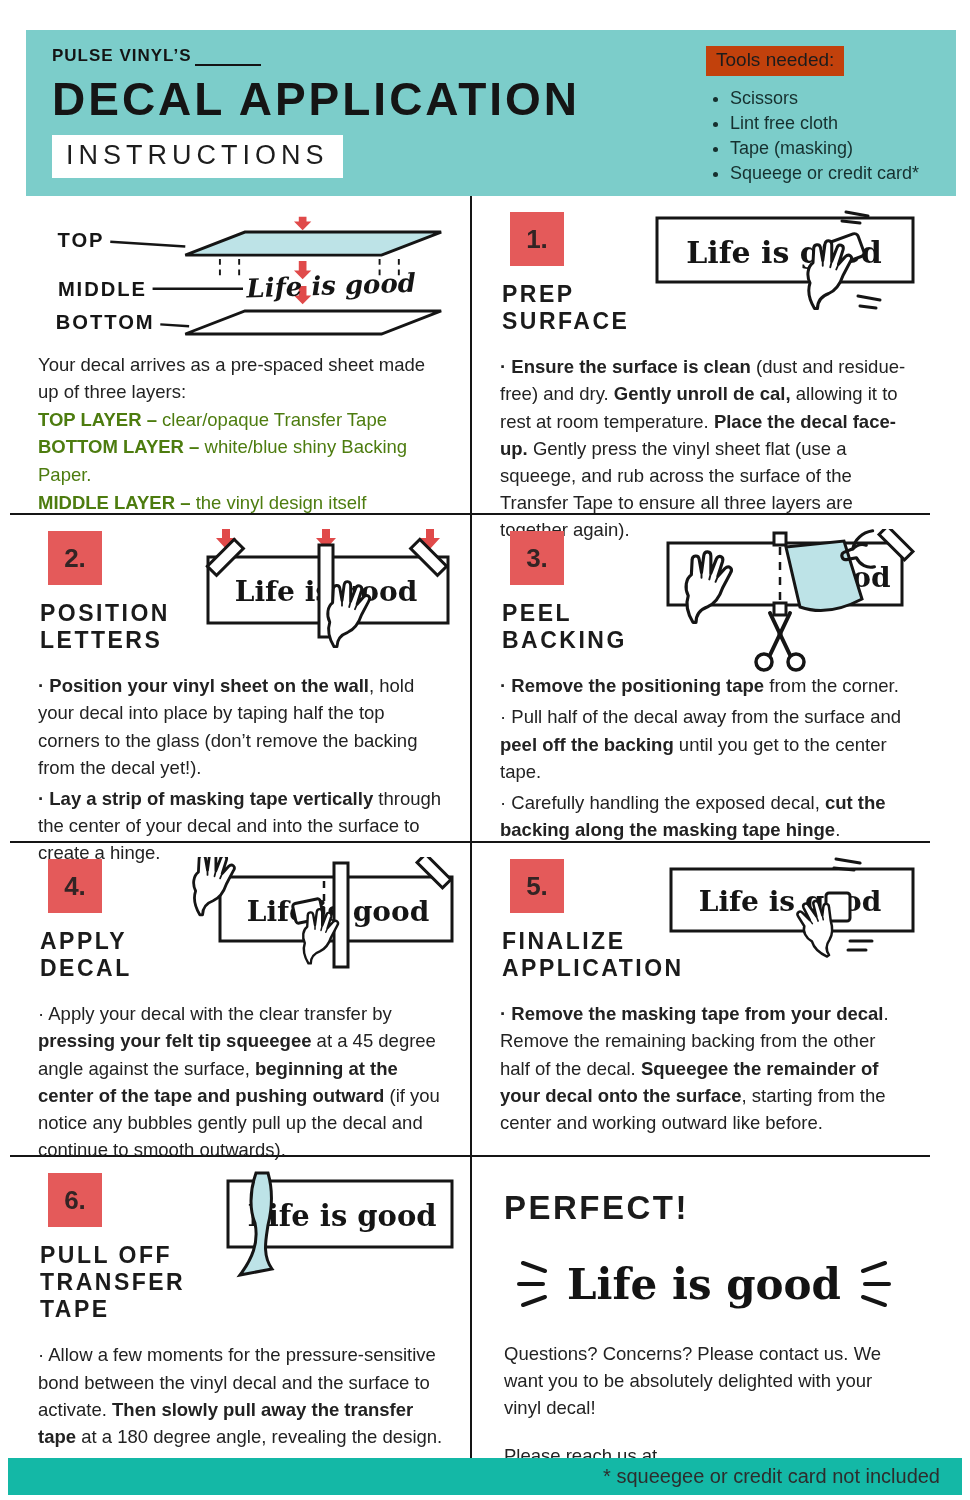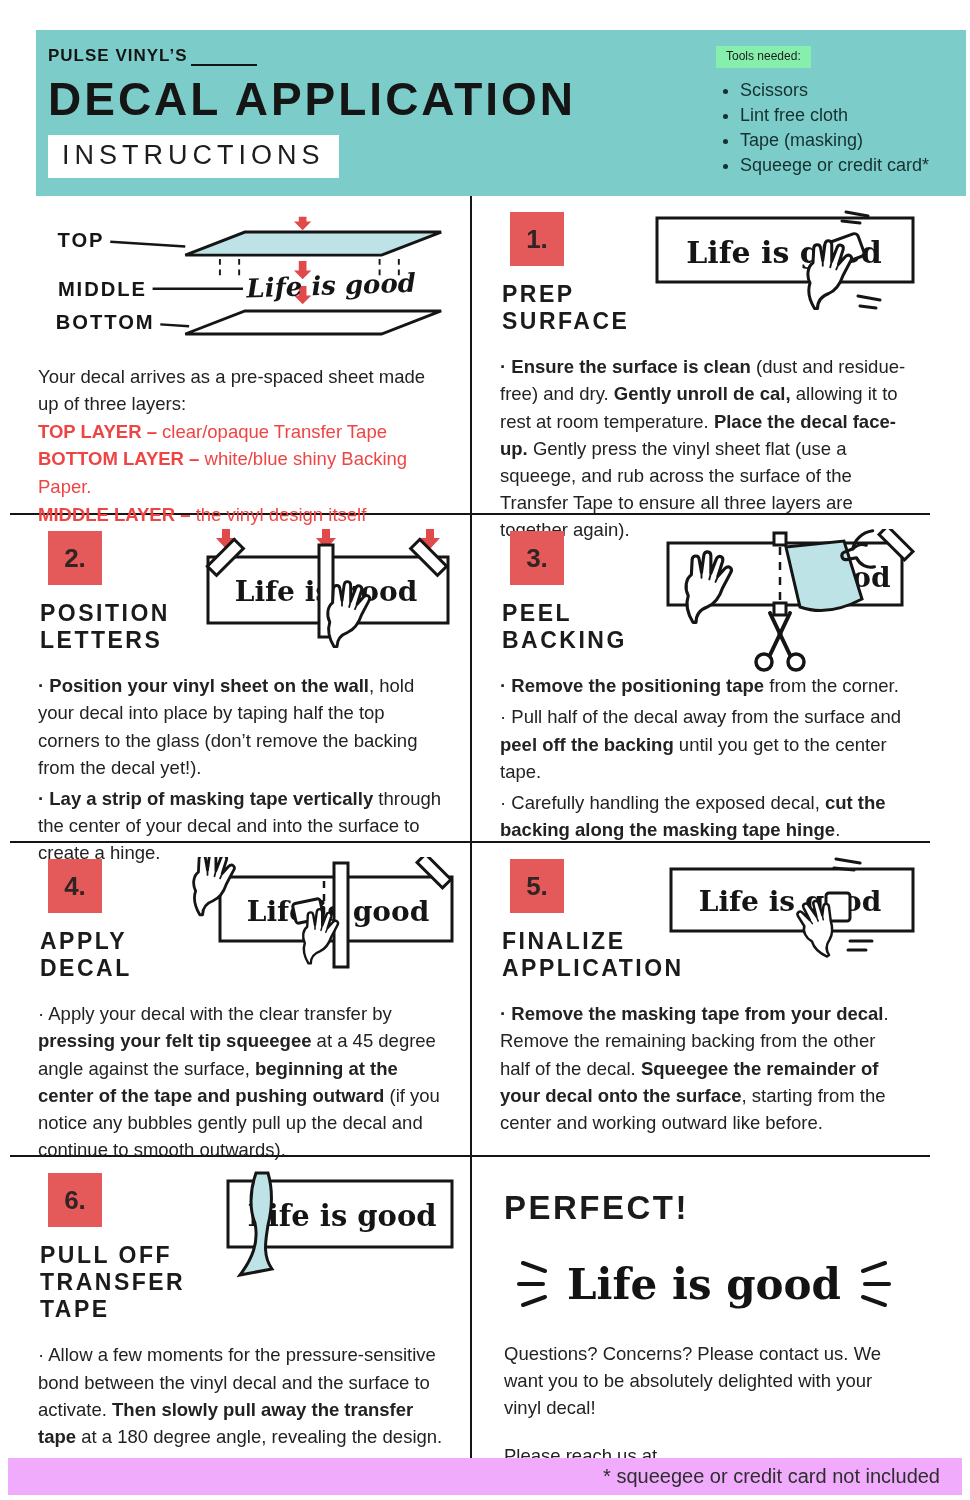--- a/index.html
+++ b/index.html
@@ -6,47 +6,47 @@
   * { margin:0; padding:0; box-sizing:border-box; }
   html,body { background:#ffffff; }
   body {
     width:970px; height:1500px; position:relative;
     font-family:"Liberation Sans", sans-serif; color:#1d1d1b;
   }
   b { font-weight:bold; }
 
   
   .header {
-    position:absolute; left:36px; top:30px; width:930px; height:166px;
-    background:#7CCDCA; padding:16px 12px;
+    position:absolute; left:26px; top:30px; width:930px; height:166px;
+    background:#7CCDCA; padding:16px 26px;
   }
   .brand { font-size:17px; font-weight:bold; letter-spacing:1px; color:#141414; display:flex; align-items:flex-end; }
   .brand-line { display:inline-block; width:66px; border-bottom:2px solid #141414; margin-left:3px; height:14px; }
   .main-title { font-size:46px; font-weight:bold; letter-spacing:3px; line-height:1.05; color:#151515; margin-top:9px; }
   .subtitle { display:inline-block; background:#ffffff; padding:5px 14px 7px; font-size:27px; letter-spacing:5px; color:#1d1d1d; margin-top:12px; }
   .tools { position:absolute; left:680px; top:16px; width:240px; }
-  .tools-label { display:inline-block; background:#86efac; padding:3px 10px 5px; font-size:12px; color:#1c1c1c; }
+  .tools-label { display:inline-block; background:#c2410c; padding:3px 10px 5px; font-size:19px; color:#1c1c1c; }
   .tools ul { margin:12px 0 0 0; padding-left:24px; }
   .tools li { font-size:18px; margin-bottom:4px; color:#16302f; }
 
   
   .grid {
     position:absolute; left:10px; top:196px; width:920px;
     display:grid; grid-template-columns:462px 458px;
     grid-template-rows:319px 328px 314px 302px;
   }
   .cell { position:relative; padding:16px 22px 0 28px; overflow:visible; }
   .b-r { border-right:2px solid #151515; }
   .b-b { border-bottom:2px solid #151515; }
 
   
   .intro-svg { display:block; margin:4px auto 0 auto; }
   .diagram-label { font-family:"Liberation Sans",sans-serif; font-weight:bold; font-size:21px; letter-spacing:2px; fill:#161616; }
-  .intro-desc { margin-top:12px; font-size:18.5px; line-height:1.45; color:#222; }
-  .layer-line { font-size:18.5px; line-height:1.5; color:#ef4444; }
+  .intro-desc { font-size:18.5px; line-height:1.45; color:#222; }
+  .layer-line { font-size:18.5px; line-height:1.5; color:#4d7c0f; }
   .layer-line:first-of-type { margin-top:14px; }
 
   
   .num-box {
     width:54px; height:54px; background:#E45A5A; margin-left:10px;
     display:flex; align-items:center; justify-content:center;
     font-size:26px; font-weight:bold; color:#332424;
   }
   .step-left { position:relative; z-index:2; }
   .step-title {
@@ -64,21 +64,21 @@
   
   .perfect-title { font-size:33px; font-weight:bold; letter-spacing:2.5px; color:#1b1b1b; margin:16px 0 0 4px; }
   .perfect-decal { display:flex; align-items:center; justify-content:center; gap:18px; margin-top:32px; }
   .perfect-text { font-family:"DejaVu Serif", serif; font-weight:bold; font-size:42px; color:#131313; }
   .perfect-body { margin-top:32px; padding:0 4px; }
   .perfect-body p { font-size:18.5px; line-height:1.45; color:#222; margin-bottom:22px; }
 
   
   .footer {
     position:absolute; left:8px; top:1458px; width:954px; height:37px;
-    background:#f0abfc; display:flex; align-items:center; justify-content:flex-end;
+    background:#14b8a6; display:flex; align-items:center; justify-content:flex-end;
     padding-right:22px; font-size:20px; color:#2d2d2d;
   }
 </style>
 </head>
 <body>
 
 <svg width="0" height="0" style="position:absolute" aria-hidden="true">
   <defs>
     <g id="hand" fill="#fff" stroke="#151515" stroke-width="4" stroke-linejoin="round" stroke-linecap="round">
       <path d="M14,94 C8,84 4,72 8,60 C3,50 5,38 12,33 L13,14 C13,8 21,7 22,13 L25,30 L28,8 C29,2 37,2 37,9 L37,31 L44,13 C46,7 54,9 52,16 L46,35 L55,25 C60,20 66,25 62,31 L52,50 C48,62 42,70 33,74 C22,78 18,86 18,94 Z"></path>

